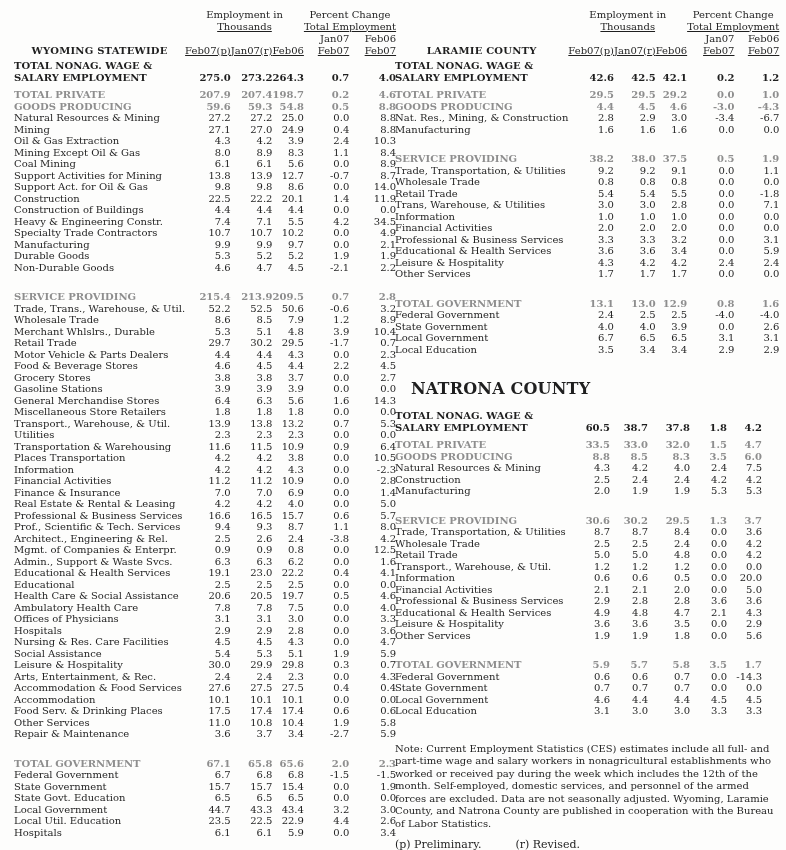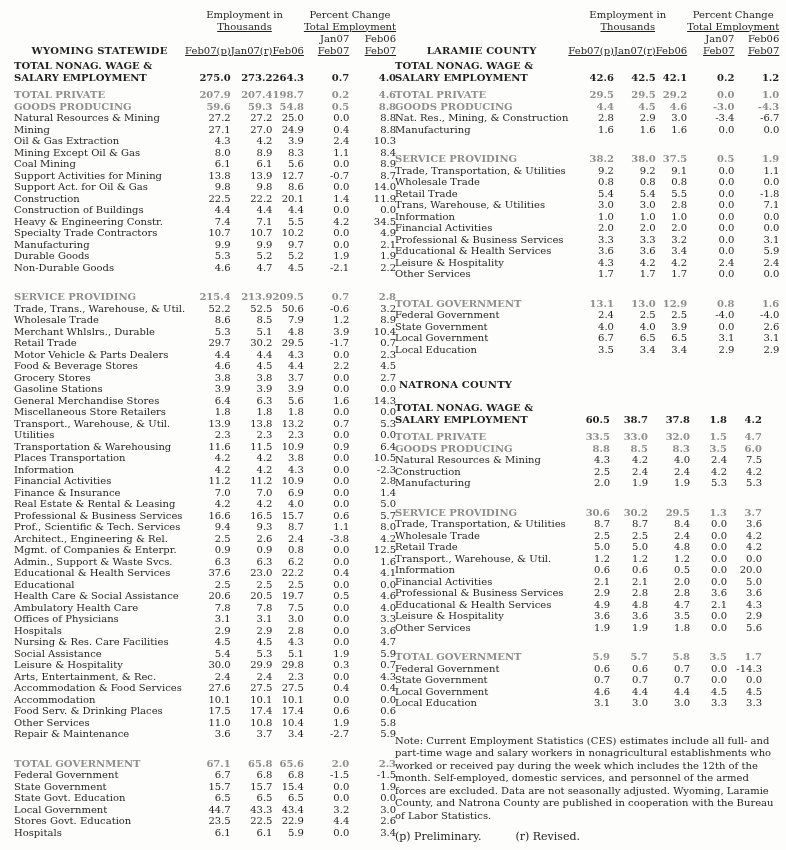--- a/index.html
+++ b/index.html
@@ -22,21 +22,21 @@
   .i1 { padding-left:13px; }
   .i2 { padding-left:26px; }
   .i3 { padding-left:40px; }
   .gray { color:#8e8e8e; font-weight:bold; }
   .boldrow { font-weight:bold; }
   .ttl { font-weight:bold; font-size:10.5px; vertical-align:middle; letter-spacing:.2px; white-space:nowrap;text-align:center; }
   .grp { text-align:center; }
   .u { text-decoration:underline; text-underline-offset:1px; }
   tr.sp td { line-height:0; font-size:0; }
 
-  .county-title { font-weight:bold; font-size:10px; letter-spacing:.2px; margin:24px 0 12px 4px; }
+  .county-title { font-weight:bold; font-size:16px; letter-spacing:.2px; margin:24px 0 12px 16px; }
   .natrona-wrap { }
   .note {
     margin-top:26px; width:380px;
     font-size:10px; line-height:12.6px; text-align:left;
   }
   .footnotes { margin-top:7px; font-size:11px; }
   .footnotes .fr { margin-left:34px; }
 </style>
 </head>
 <body>
@@ -414,21 +414,21 @@
           <tr>
             <td class="i1">Admin., Support &amp; Waste Svcs.</td>
             <td class="num">6.3</td>
             <td class="num">6.3</td>
             <td class="num">6.2</td>
             <td class="num">0.0</td>
             <td class="num">1.6</td>
           </tr>
           <tr>
             <td class="i0">Educational &amp; Health Services</td>
-            <td class="num">37.6</td>
+            <td class="num">19.1</td>
             <td class="num">23.0</td>
             <td class="num">22.2</td>
             <td class="num">0.4</td>
             <td class="num">4.1</td>
           </tr>
           <tr>
             <td class="i1">Educational</td>
             <td class="num">2.5</td>
             <td class="num">2.5</td>
             <td class="num">2.5</td>
@@ -576,21 +576,21 @@
           </tr>
           <tr>
             <td class="i0">Local Government</td>
             <td class="num">44.7</td>
             <td class="num">43.3</td>
             <td class="num">43.4</td>
             <td class="num">3.2</td>
             <td class="num">3.0</td>
           </tr>
           <tr>
-            <td class="i1">Stores Govt. Education</td>
+            <td class="i1">Local Util. Education</td>
             <td class="num">23.5</td>
             <td class="num">22.5</td>
             <td class="num">22.9</td>
             <td class="num">4.4</td>
             <td class="num">2.6</td>
           </tr>
           <tr>
             <td class="i1">Hospitals</td>
             <td class="num">6.1</td>
             <td class="num">6.1</td>

